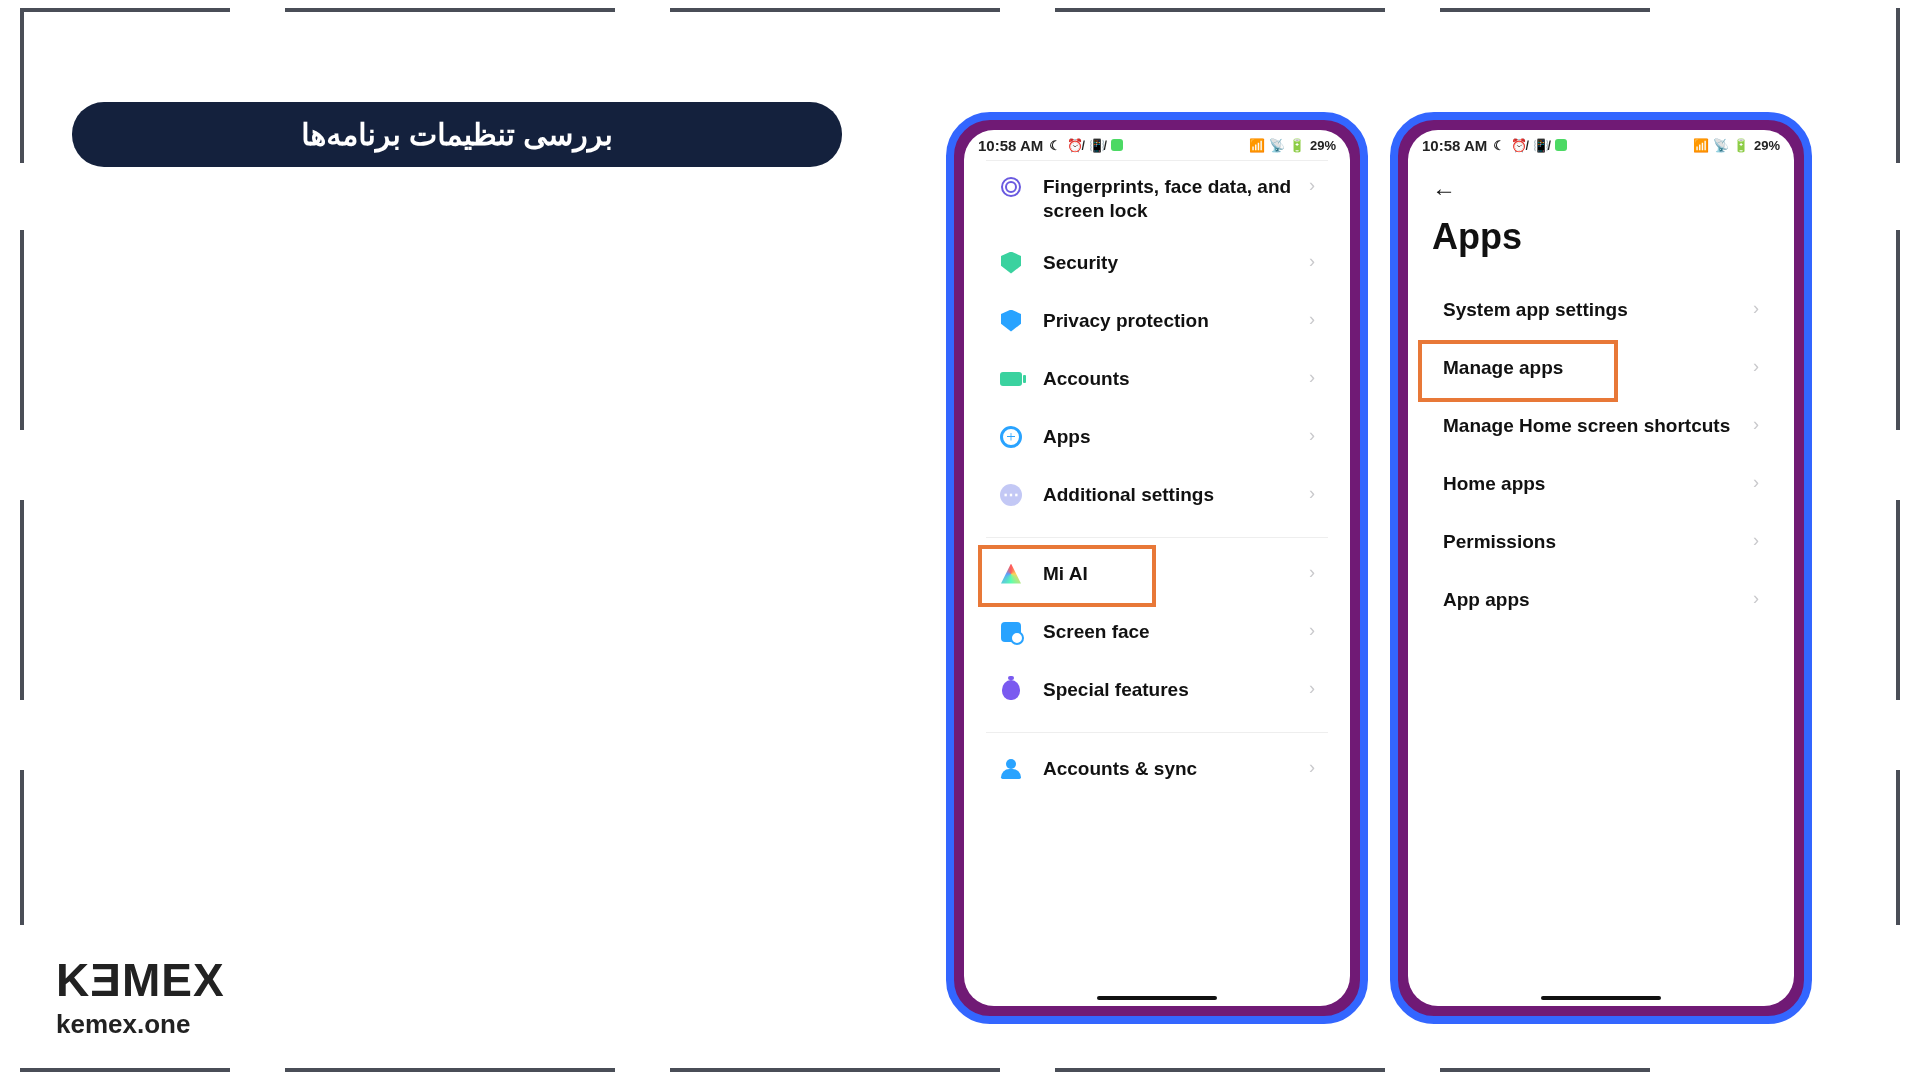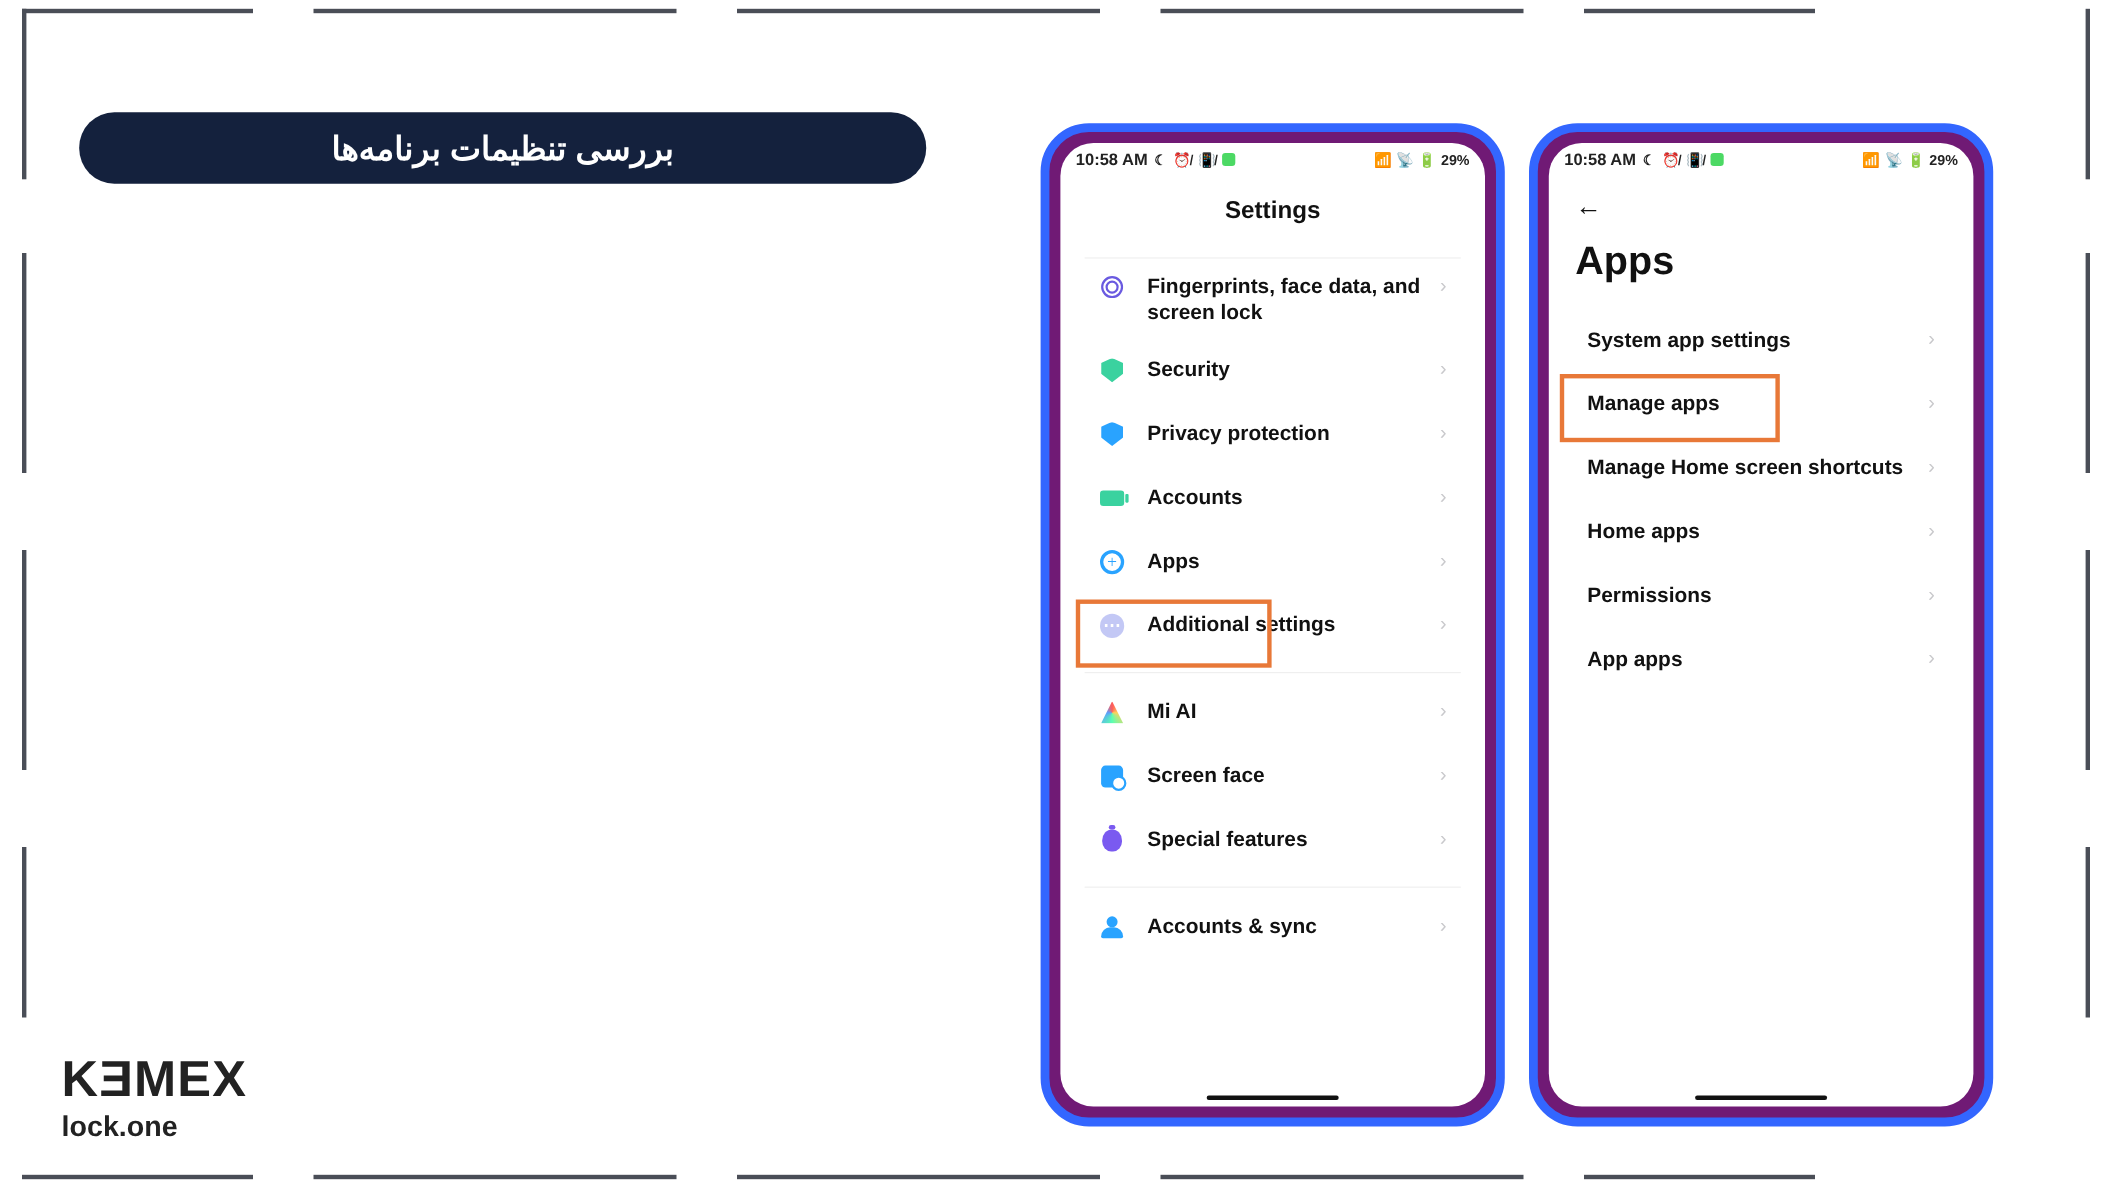--- a/index.html
+++ b/index.html
@@ -212,41 +212,40 @@
 <div class="frame-seg fl4"></div>
 <div class="frame-seg fr1"></div>
 <div class="frame-seg fr2"></div>
 <div class="frame-seg fr3"></div>
 <div class="frame-seg fr4"></div>
 
 <div class="title-pill">بررسی تنظیمات برنامه‌ها</div>
 
 <div class="logo">
   <div class="logo-main">KƎMEX</div>
-  <div class="logo-sub">lock.one</div>
+  <div class="logo-sub">kemex.one</div>
 </div>
 
 <div class="phone phone-left">
   <div class="screen">
     <div class="statusbar">
       <div class="sb-left">
         <span>10:58 AM</span>
         <span class="moon">☾</span>
         <span class="noalarm">⏰̸</span>
         <span class="novibrate">📳̸</span>
         <span class="dot-green"></span>
       </div>
       <div class="sb-right">
         <span>📶</span>
         <span>📡</span>
         <span class="batt-box">🔋</span>
         <span>29%</span>
       </div>
     </div>
-    <div class="settings-header">Settings</div>
     <div class="section-divider"></div>
 
     <div class="row row-tall">
       <span class="icon">
           <span class="ic-fingerprint"></span>
         </span>
       <span class="label">Fingerprints, face data, and screen lock</span>
       <span class="chev">›</span>
     </div>
     <div class="row">

